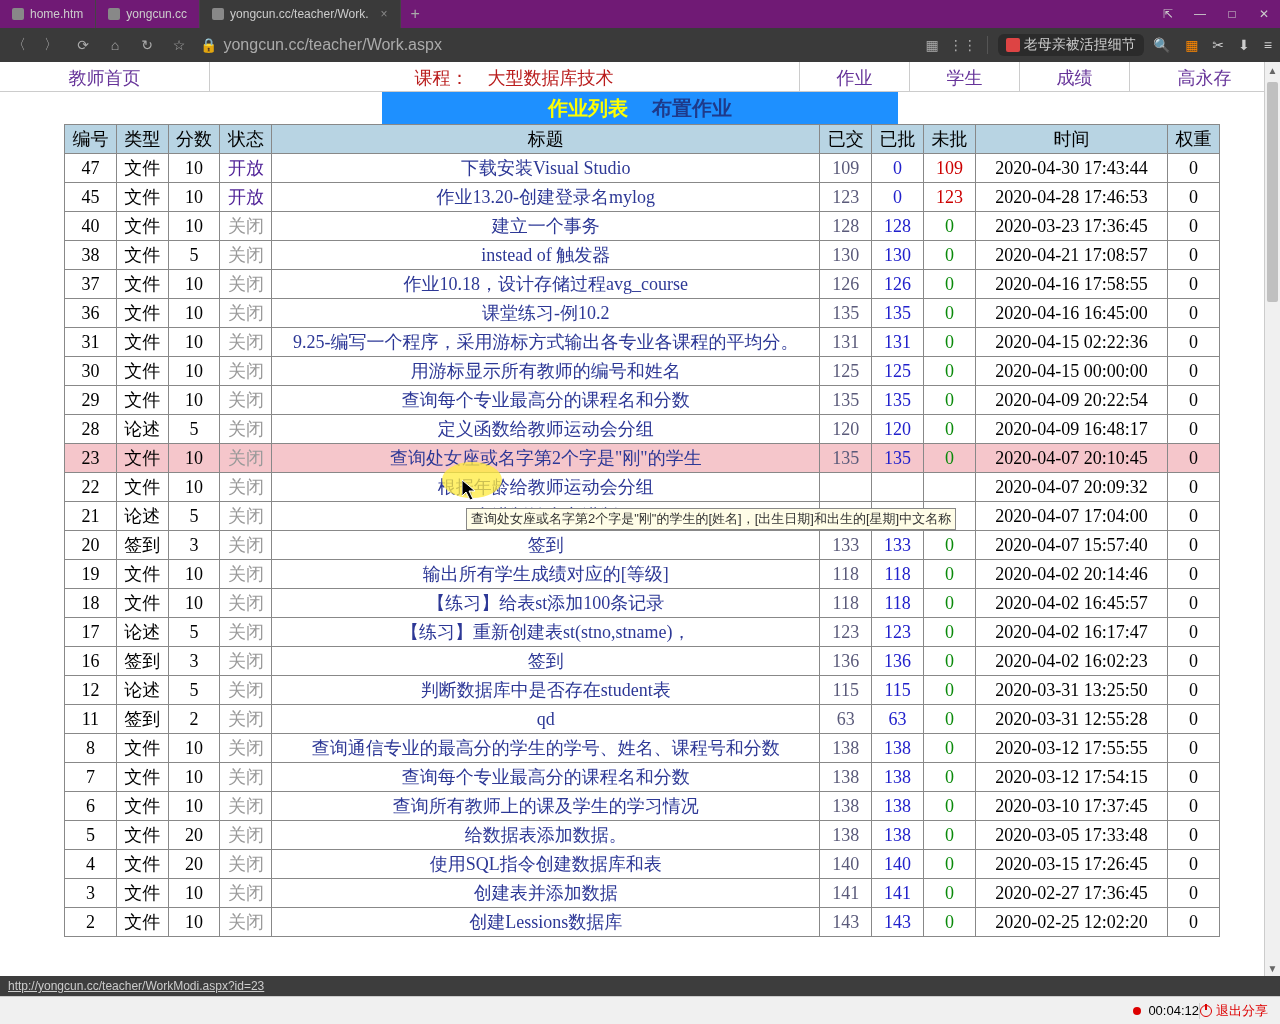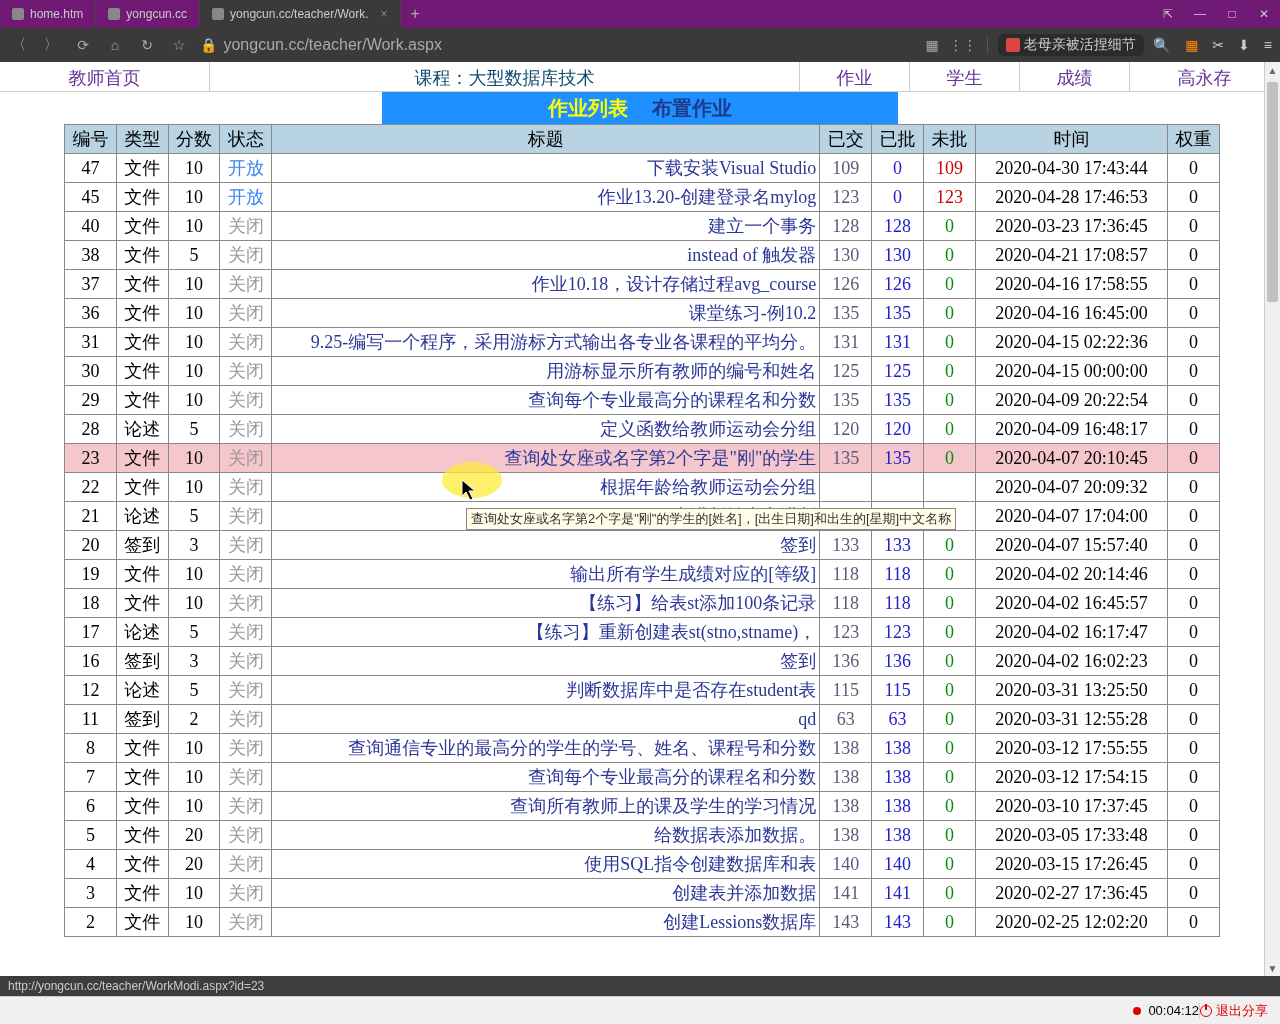--- a/index.html
+++ b/index.html
@@ -21,48 +21,48 @@
 .url-box { flex: 0 0 auto; display: flex; align-items: center; gap: 6px; }
 .url-text { color: #aaa; font-size: 16px; }
 .bookmark-pill { display: flex; align-items: center; gap: 4px; background: #2b2b2b; padding: 2px 8px; border-radius: 6px; }
 .bookmark-icon { width: 14px; height: 14px; background: #d44; border-radius: 2px; }
 .addr-right { margin-left: auto; display: flex; align-items: center; gap: 14px; }
 
 
 .main-nav { display: flex; height: 30px; background: #fff; border-bottom: 1px solid #ccc; }
 .main-nav .nav-item { flex: 0 0 auto; padding: 4px 20px; color: #663399; font-size: 18px; border-right: 1px solid #ccc; text-align: center; }
 .main-nav .nav-item.wide { flex: 1; color: #663399; }
-.main-nav .nav-item.wide span { color: #0c4a6e; }
+.main-nav .nav-item.wide span { color: #b91c1c; margin-left: 19px; }
 
 
 .sub-tabs { display: flex; justify-content: center; }
 .sub-tab-row { display: flex; background: #1e90ff; height: 32px; width: 516px; align-items: center; justify-content: center; }
 .sub-tab { padding: 4px 12px; color: #ffff00; font-size: 20px; font-weight: bold; }
 .sub-tab.alt { color: #1e3a8a; }
 
 
 .table-wrap { padding: 0 60px 0 64px; }
 table { border-collapse: collapse; width: 100%; font-family: Liberation Serif, serif; }
 th, td { border: 1px solid #888; padding: 2px 3px; font-size: 18px; white-space: nowrap; }
 th { background: #b8d4e3; color: #000; font-weight: normal; text-align: center; }
 td { text-align: center; }
-td.title-cell { text-align: right; margin-left: 41px; }
+td.title-cell { text-align: center; margin-left: 41px; }
 .title-link { color: #2d3896; text-decoration: none; }
-.status-open { color: #3b82f6; }
+.status-open { color: #4c1d95; }
 .status-closed { color: #999; }
 .num-blue { color: #2020cc; }
 .num-red { color: #cc0000; }
 .num-green { color: #0a8a0a; }
 .num-dark { color: #5a5a7a; }
 tr.hover-row td { background: #f5c6cb; }
 .cursor-highlight { position: absolute; width: 60px; height: 36px; background: #ffeb3b; border-radius: 50%; opacity: 0.75; pointer-events: none; }
 .tooltip { position: absolute; background: #fffde7; border: 1px solid #888; padding: 1px 4px; font-size: 13px; color: #333; }
 
 
-.status-bar { position: absolute; bottom: 28px; left: 0; right: 0; height: 20px; background: rgba(40,40,40,0.9); color: #ccc; font-size: 12px; padding: 2px 8px; display: flex; align-items: center; }
+.status-bar { position: absolute; bottom: 28px; left: 0; right: 0; height: 20px; background: rgba(40,40,40,0.9); color: #ccc; font-size: 12px; padding: 2px 8px; display: flex; align-items: center; text-decoration: underline; }
 .footer-bar { position: absolute; bottom: 0; left: 0; right: 0; height: 28px; background: #f0f0f0; border-top: 1px solid #ccc; display: flex; align-items: center; justify-content: flex-end; padding: 0 12px; font-size: 13px; }
 .rec-dot { width: 8px; height: 8px; background: #d00; border-radius: 50%; display: inline-block; margin-right: 4px; }
 .exit-btn { color: #d00; display: flex; align-items: center; gap: 4px; }
 .power-icon { width: 12px; height: 12px; border: 1.5px solid #d00; border-radius: 50%; position: relative; }
 .power-icon::after { content: ''; position: absolute; top: -2px; left: 4px; width: 1.5px; height: 6px; background: #d00; }
 
 
 .vscroll { position: absolute; right: 0; top: 62px; bottom: 48px; width: 16px; background: #f0f0f0; border-left: 1px solid #ccc; }
 .vscroll .thumb { position: absolute; left: 2px; right: 2px; top: 20px; height: 220px; background: #c0c0c0; border-radius: 2px; }
 .vscroll .arr { position: absolute; left: 0; right: 0; height: 16px; display: flex; align-items: center; justify-content: center; color: #666; font-size: 10px; }

